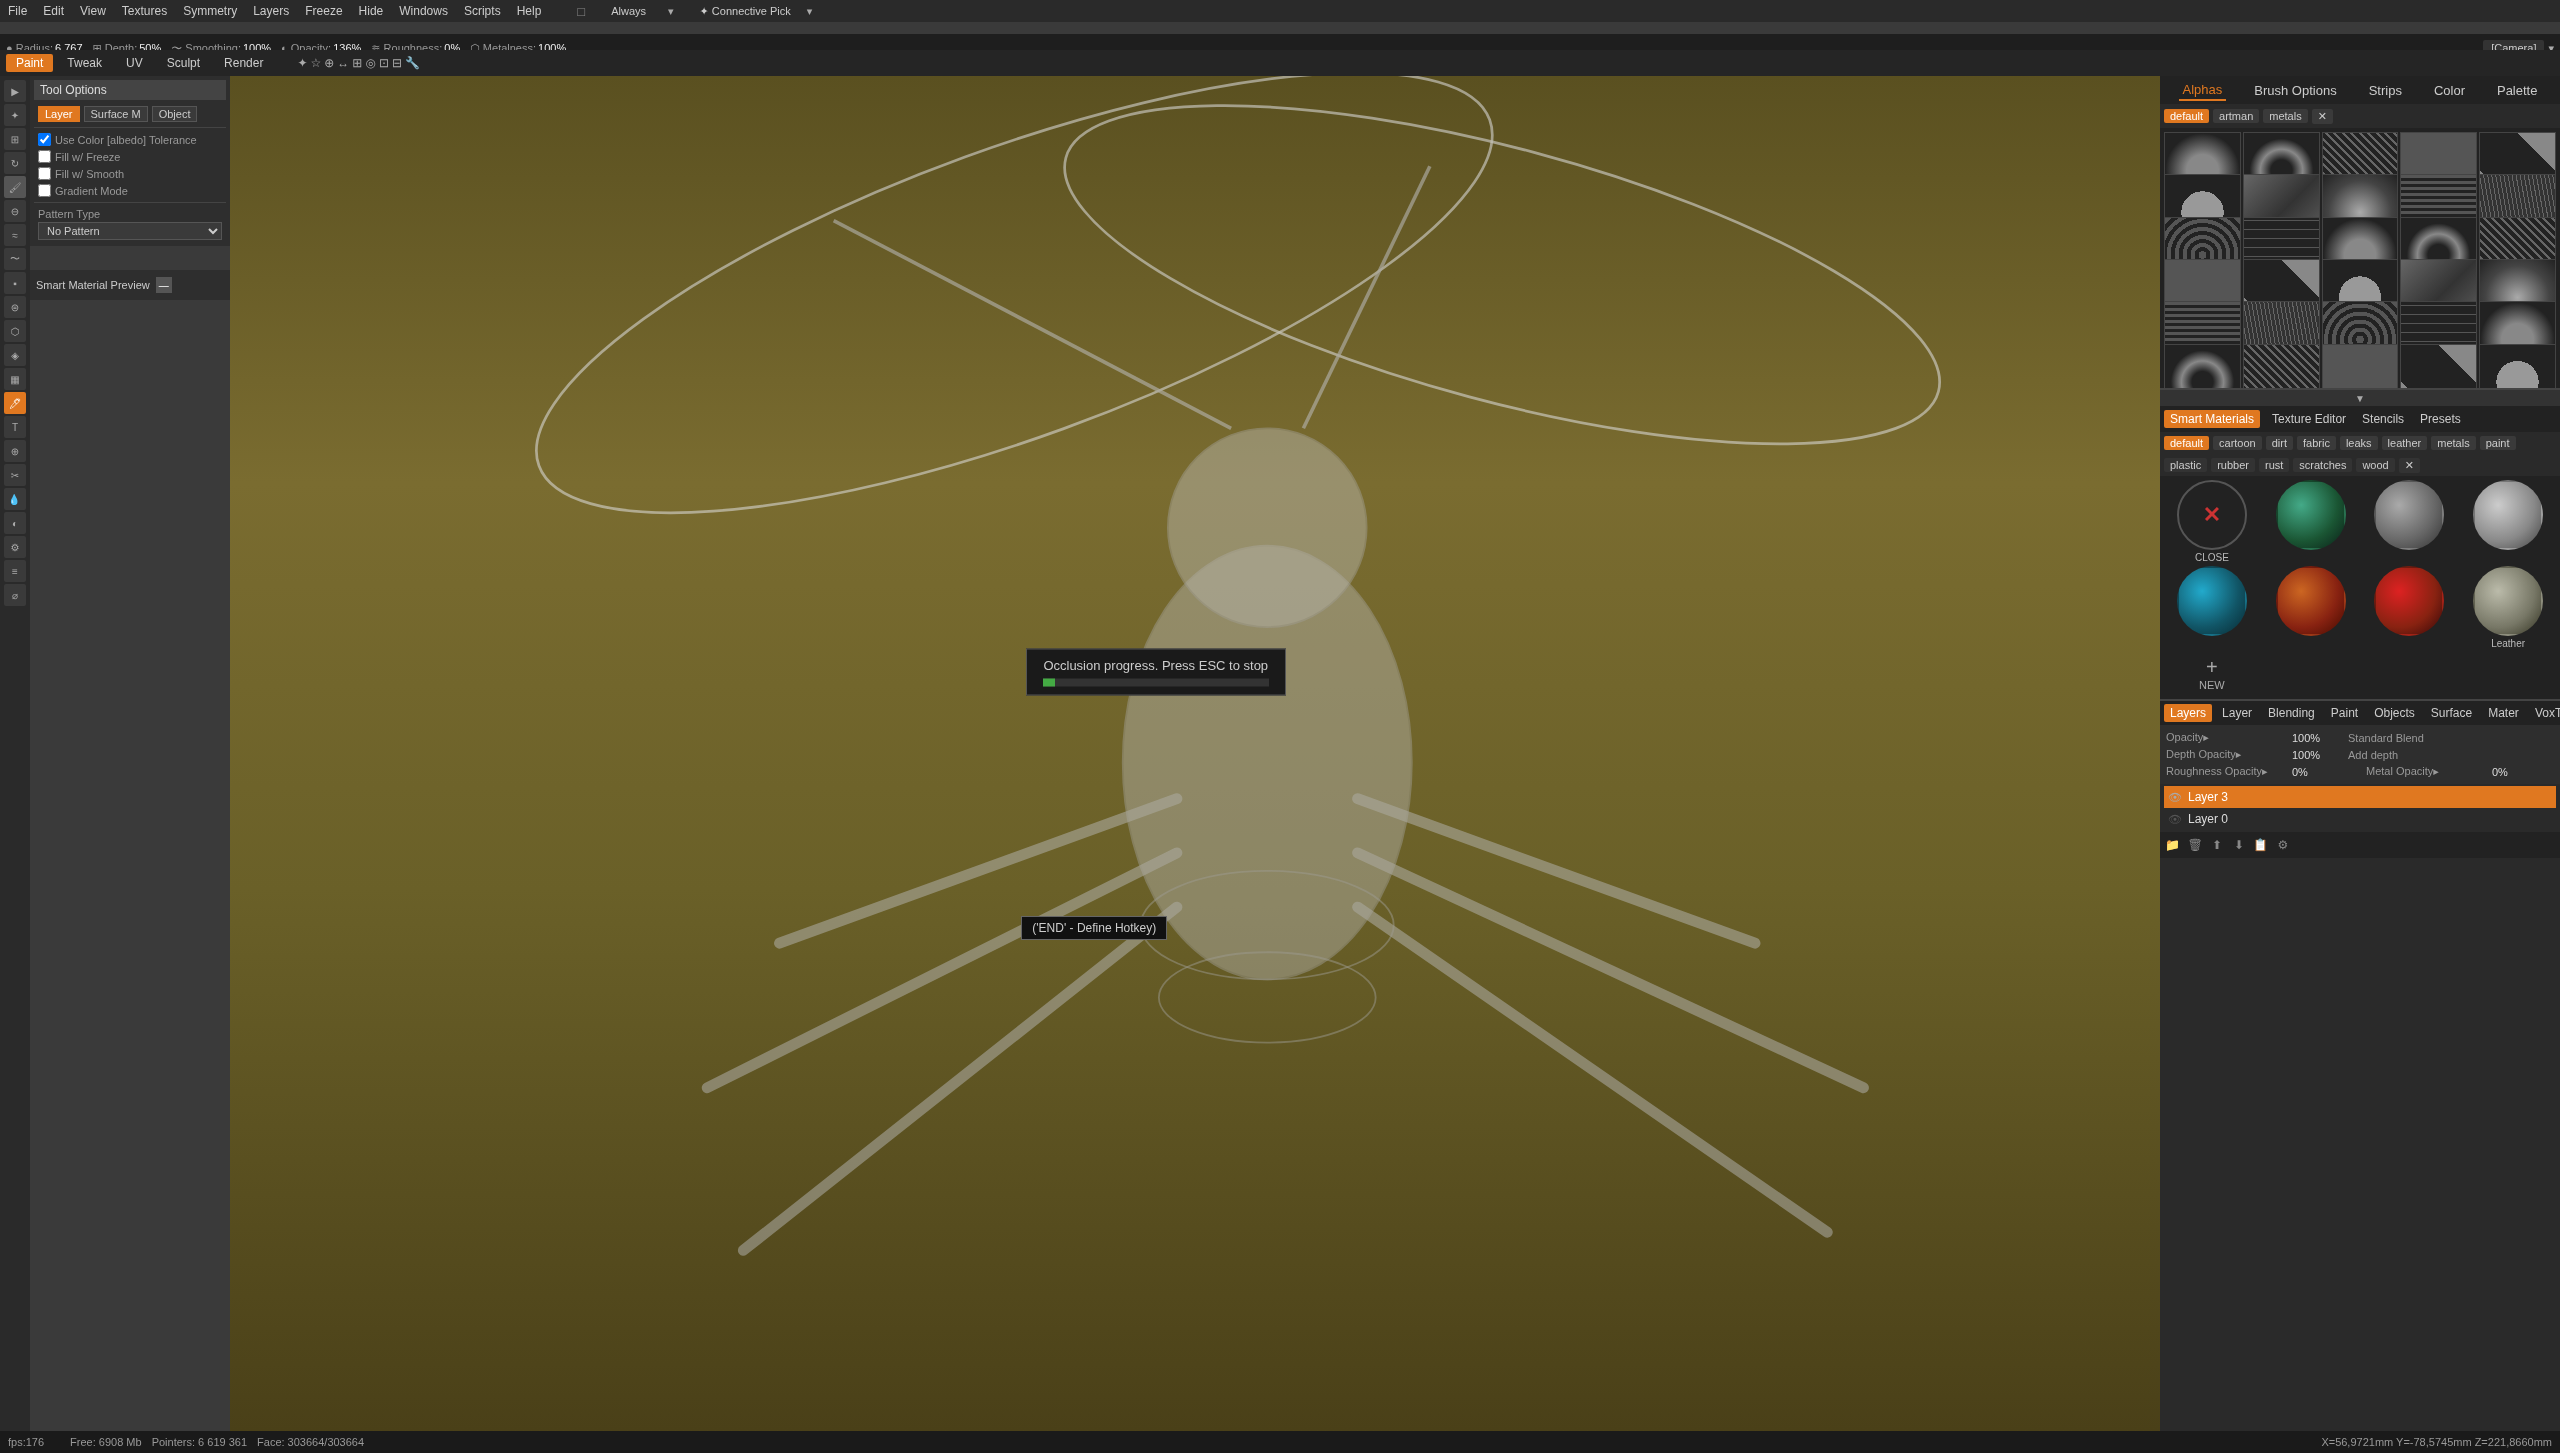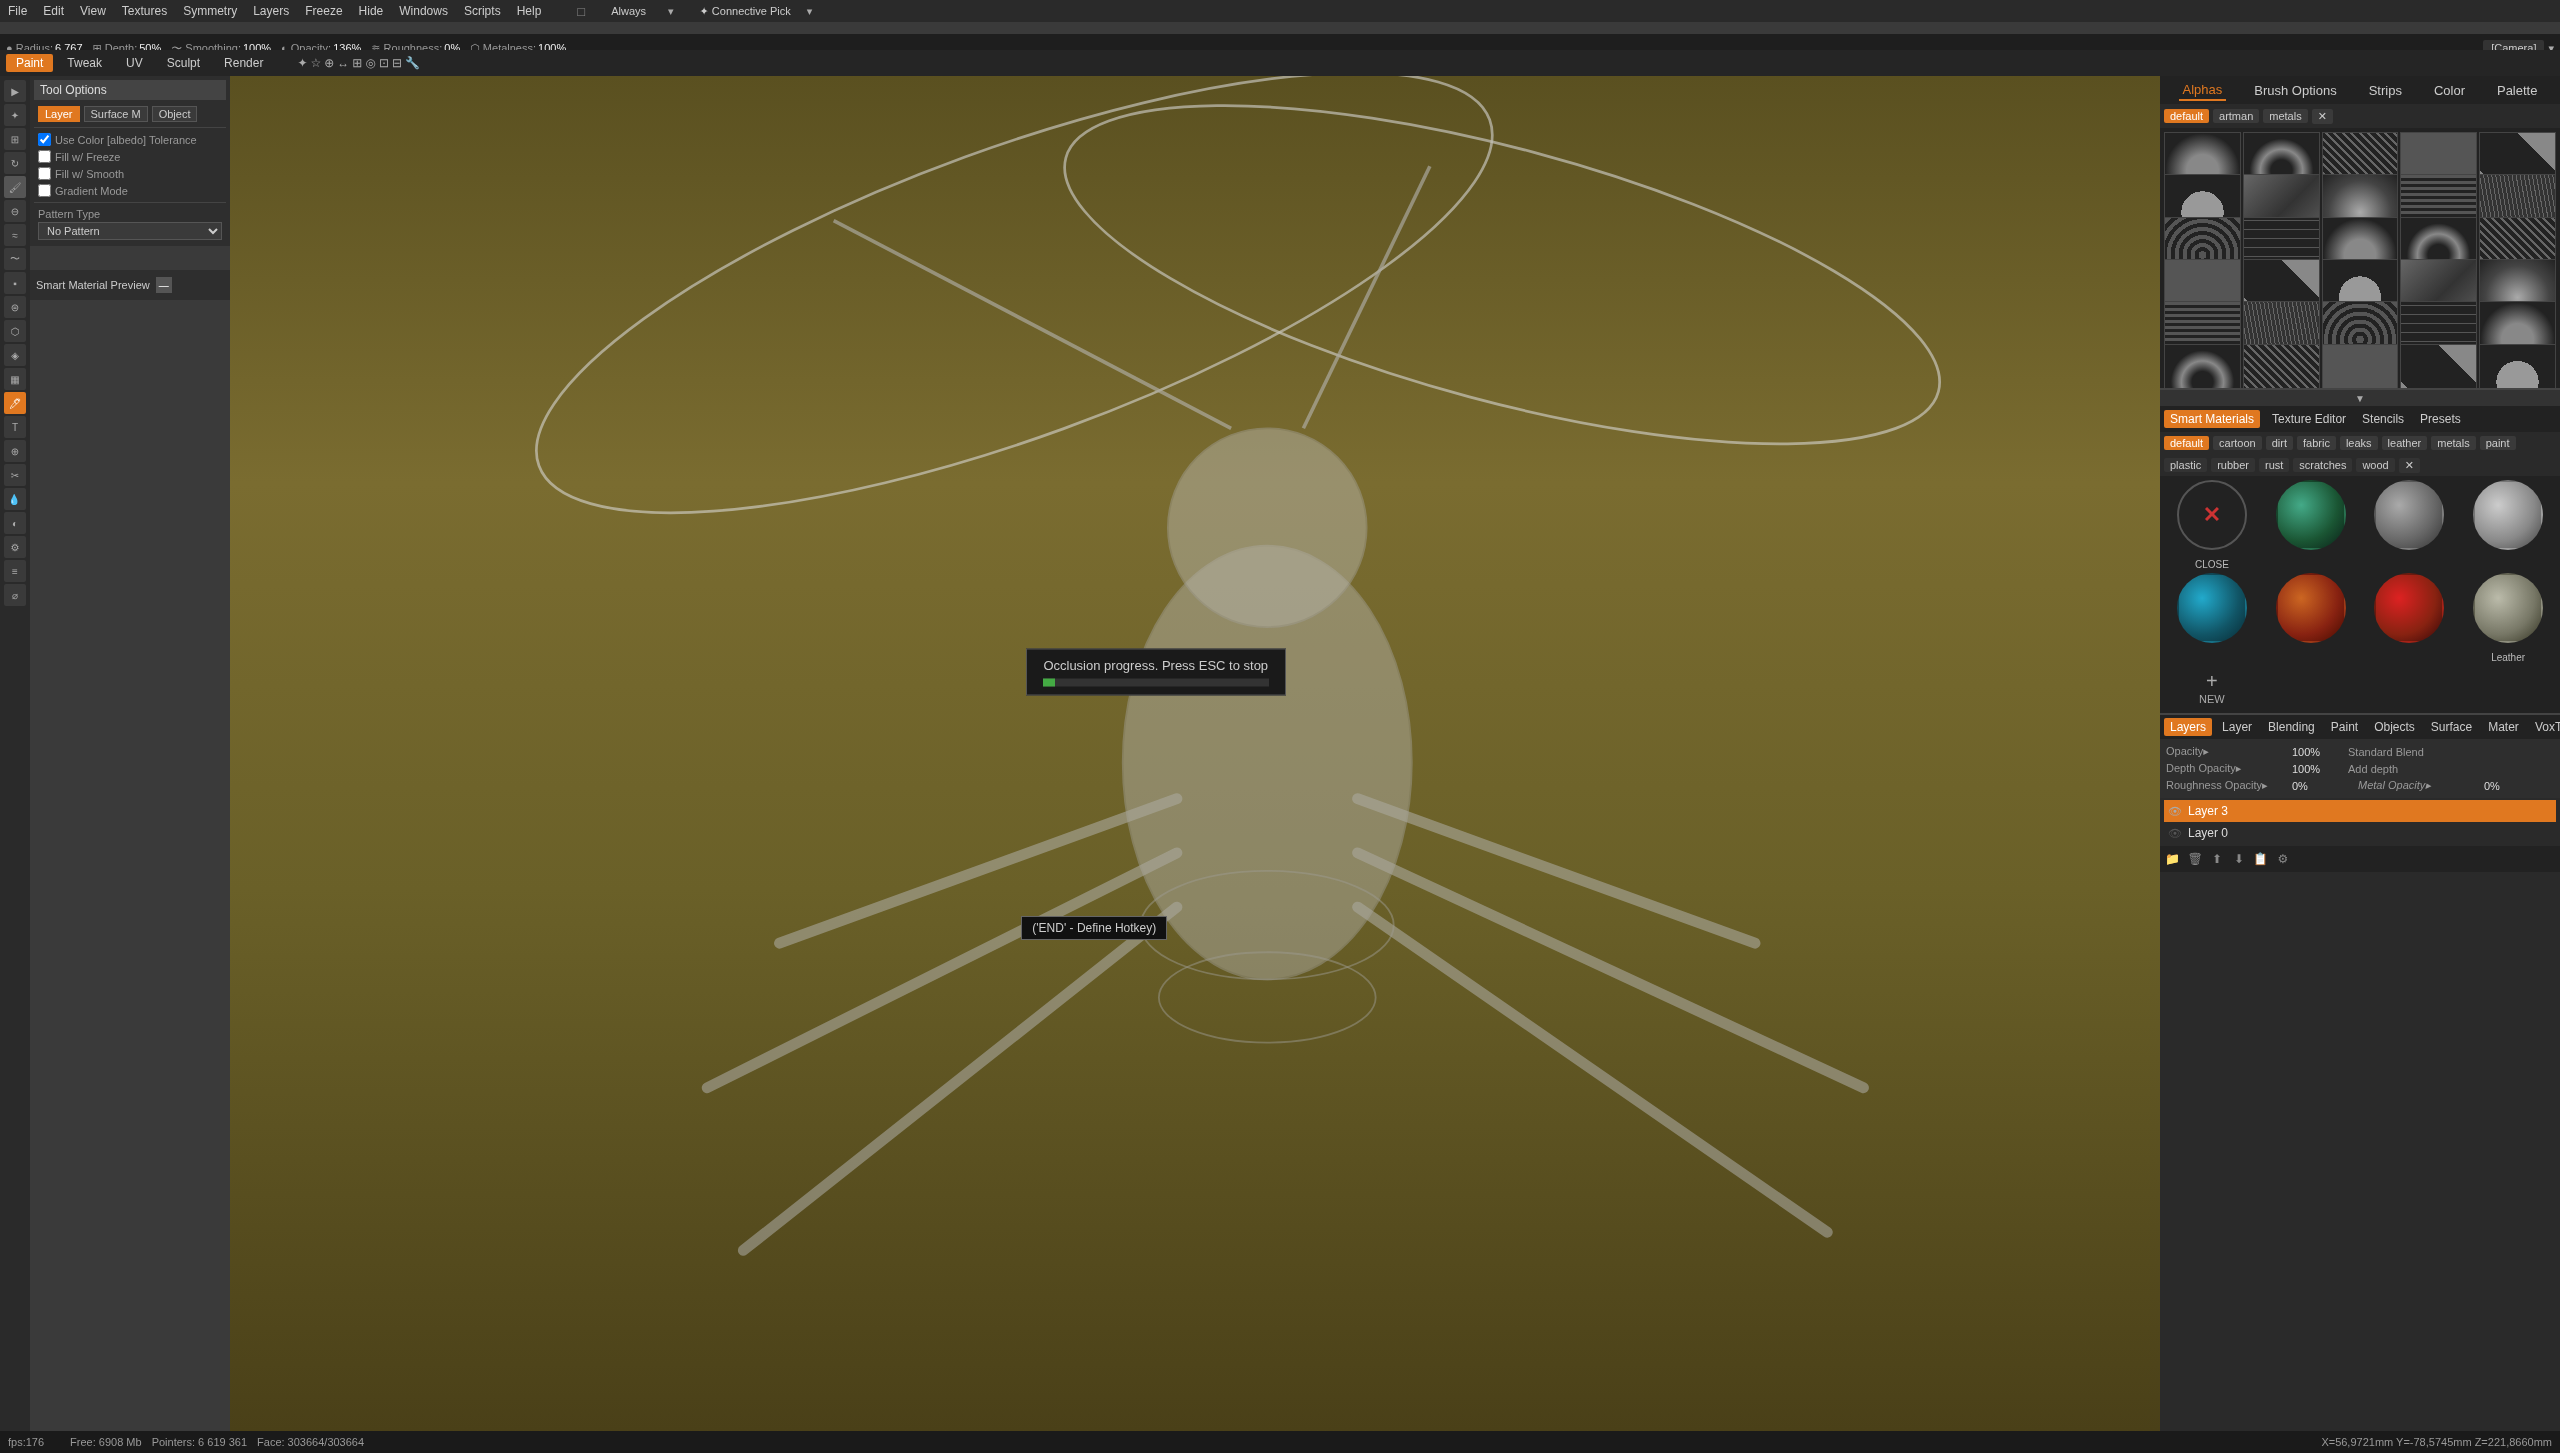--- a/index.html
+++ b/index.html
@@ -425,21 +425,20 @@
       display: flex;
       flex-direction: column;
       align-items: center;
       gap: 2px;
       cursor: pointer;
     }
     .sm-cell-label {
       font-size: 10px;
       color: #bbb;
       text-align: right;
-      margin-top: 7px;
     }
 
     
     #layers-section {
       border-top: 2px solid #444;
       background: #2a2a2a;
     }
     #layers-tab-bar {
       height: 24px;
       display: flex;
@@ -887,21 +886,21 @@
         <span class="layer-prop-extra">Standard Blend</span>
       </div>
       <div class="layer-prop-row">
         <span class="layer-prop-name">Depth Opacity▸</span>
         <span class="layer-prop-val">100%</span>
         <span class="layer-prop-extra">Add depth</span>
       </div>
       <div class="layer-prop-row">
         <span class="layer-prop-name">Roughness Opacity▸</span>
         <span class="layer-prop-val">0%</span>
-        <span class="layer-prop-name" style="margin-left:10px;font-style:italic;">Metal Opacity▸</span>
+        <span class="layer-prop-name" style="margin-left:18px;">Metal Opacity▸</span>
         <span class="layer-prop-val">0%</span>
       </div>
     </div>
 
     <div id="layers-list">
       <div class="layer-item active">
         <div class="layer-eye">👁</div>
         <span class="layer-name">Layer 3</span>
       </div>
       <div class="layer-item">

